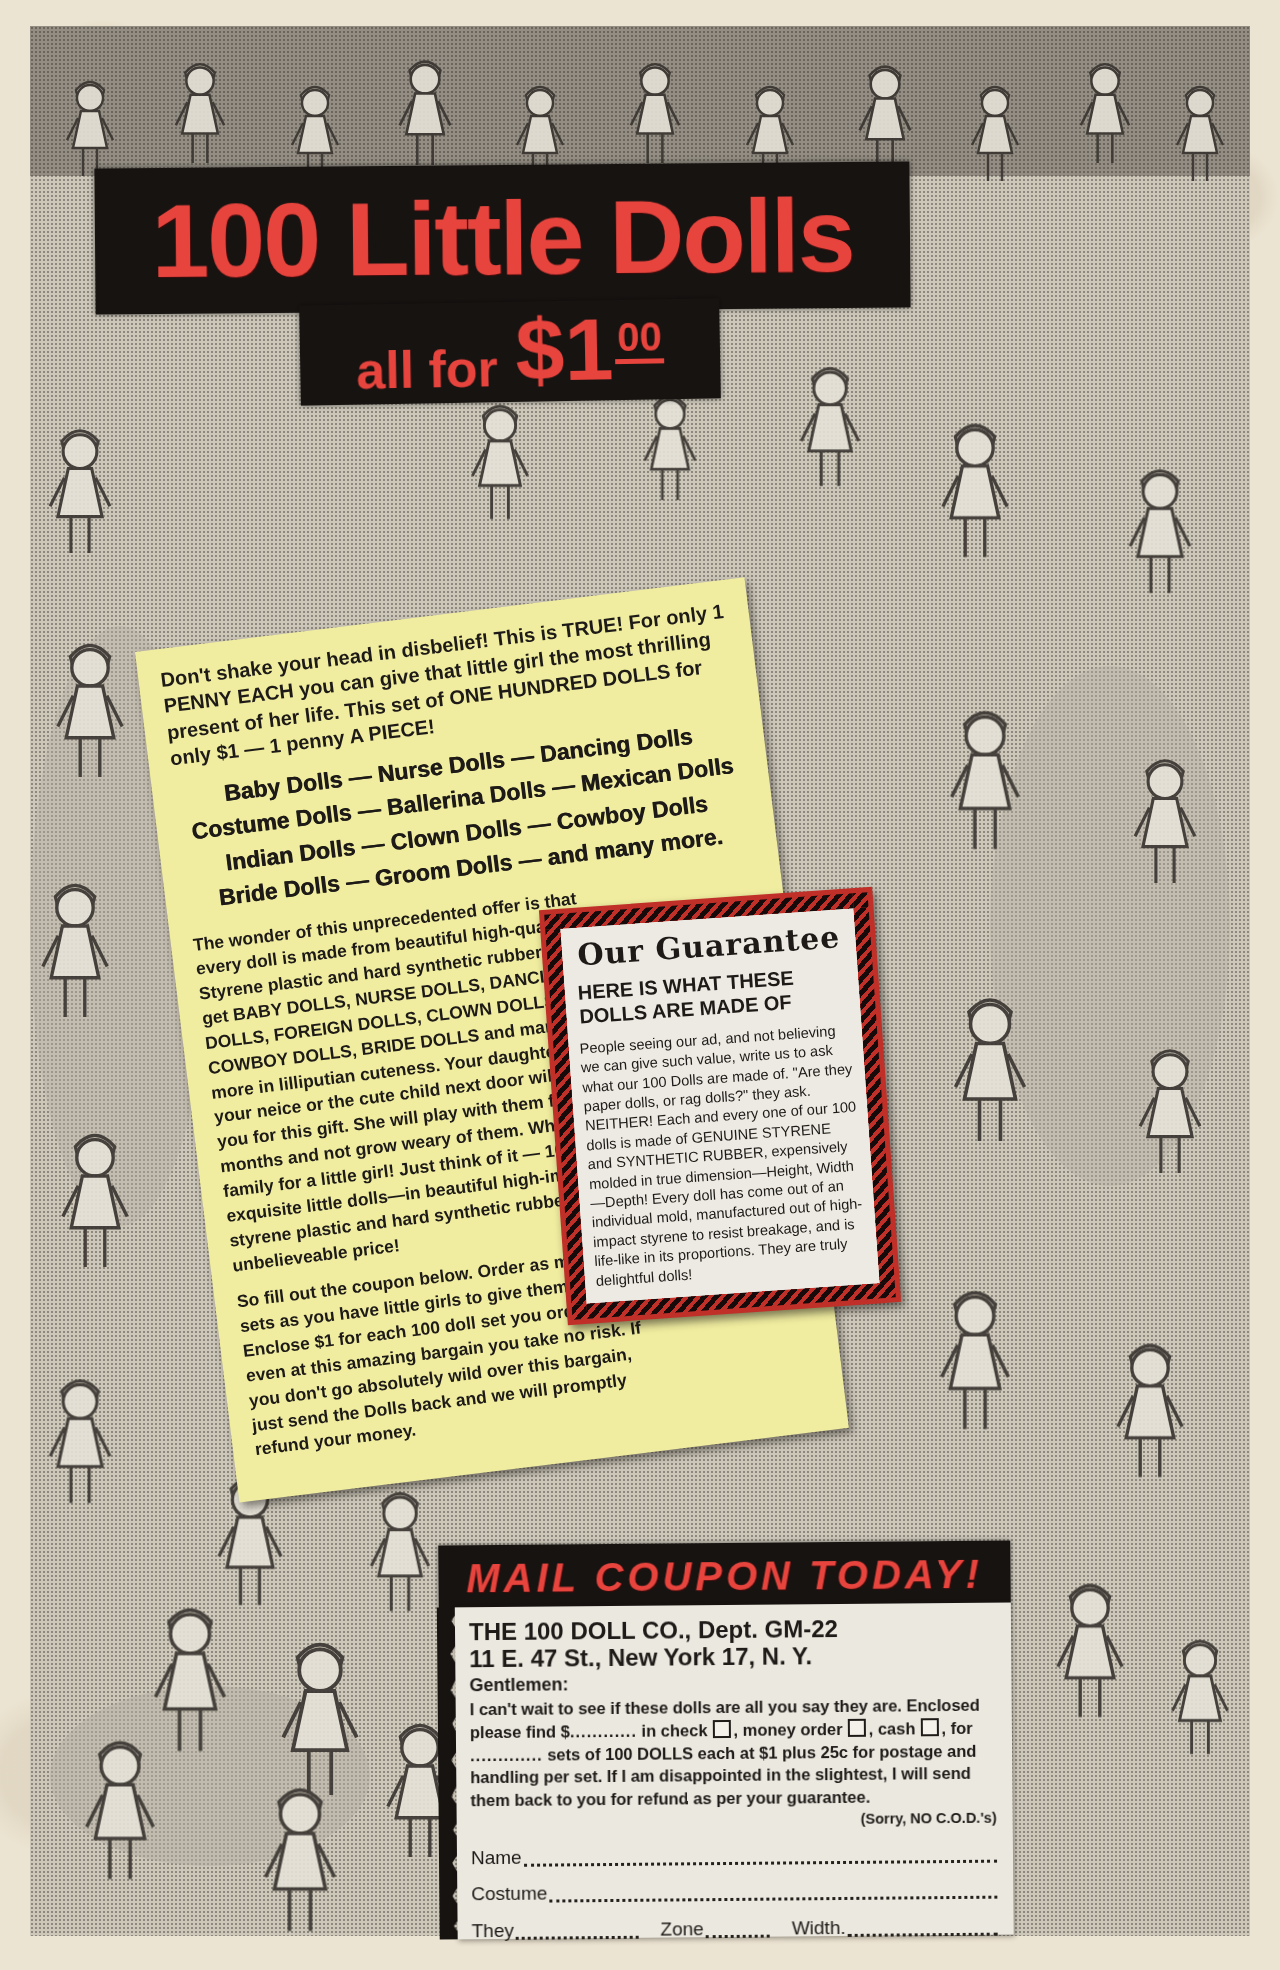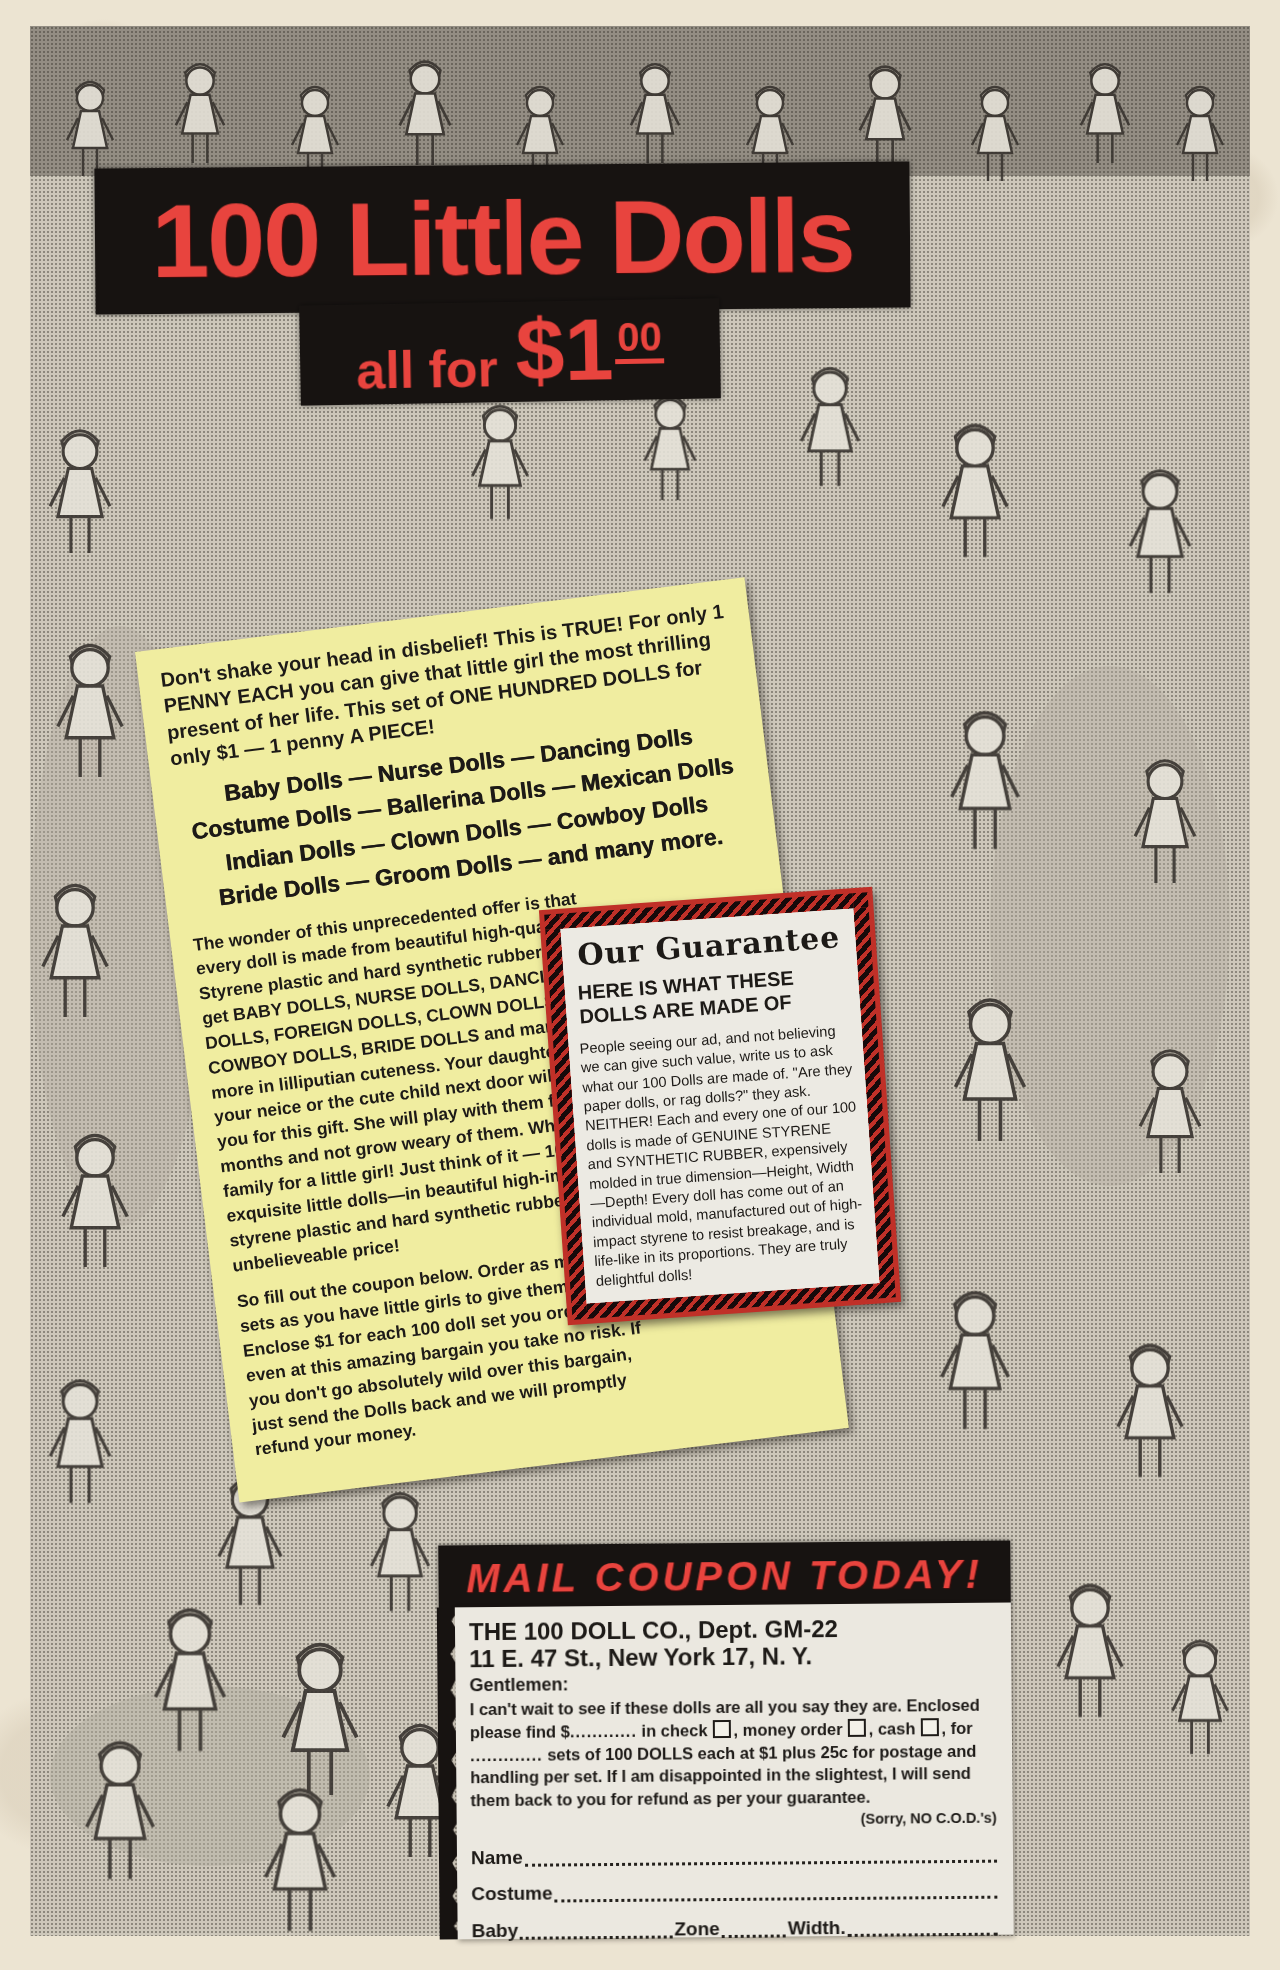--- a/index.html
+++ b/index.html
@@ -116,25 +116,25 @@
   .c-address{font-size:24px;font-weight:bold;line-height:1.15;margin:0 0 2px 0;}
   .c-salut{font-size:18px;font-weight:bold;margin:0 0 2px 0;}
   .c-body{font-size:16.5px;font-weight:bold;line-height:1.38;margin:0;}
   .c-body .blank{letter-spacing:1px;}
   .checkbox{
     display:inline-block;width:14px;height:14px;border:2.5px solid #1d1a17;
     background:#f3f1e9;vertical-align:-2px;margin:0 3px 0 5px;
   }
   .c-cod{font-size:14.5px;font-weight:bold;text-align:right;margin:2px 2px 0 0;}
   .field-row{display:flex;align-items:flex-end;margin-top:17px;}
-  .field-row .lbl{font-size:19px;font-weight:bold;line-height:1;}
+  .field-row .lbl{font-size:19px;font-weight:normal;line-height:1;}
   .fill-line{flex:1;border-bottom:3.5px dotted #24211d;height:1.05em;margin:0 2px;}
   .fill-line.zone{flex:0 0 64px;}
   .fill-line.state{flex:0 0 150px;}
-  .field-row .lbl.mid{margin-left:0;}
+  .field-row .lbl.mid{margin-left:20px;}
 </style>
 </head>
 <body>
 
 <div class="artwork">
   <div class="top-shade"></div>
   <svg class="dolls-svg" width="1220" height="1910" viewBox="0 0 1220 1910" xmlns="http://www.w3.org/2000/svg">
     <defs>
       <g id="doll" stroke="#38342f" stroke-width="2.4" fill="#e6e3d8">
         <path d="M-14,-46 Q0,-62 14,-46 L12,-38 L-12,-38 Z" fill="#bdb7aa"></path>
@@ -234,21 +234,21 @@
     <p class="c-cod">(Sorry, NO C.O.D.'s)</p>
     <div class="field-row">
       <span class="lbl">Name</span>
       <span class="fill-line"></span>
     </div>
     <div class="field-row">
       <span class="lbl">Costume</span>
       <span class="fill-line"></span>
     </div>
     <div class="field-row">
-      <span class="lbl">Baby</span>
+      <span class="lbl">They</span>
       <span class="fill-line"></span>
       <span class="lbl mid">Zone</span>
       <span class="fill-line zone"></span>
       <span class="lbl mid">Width.</span>
       <span class="fill-line state"></span>
     </div>
   </div>
 </div>
 
 </body></html>

